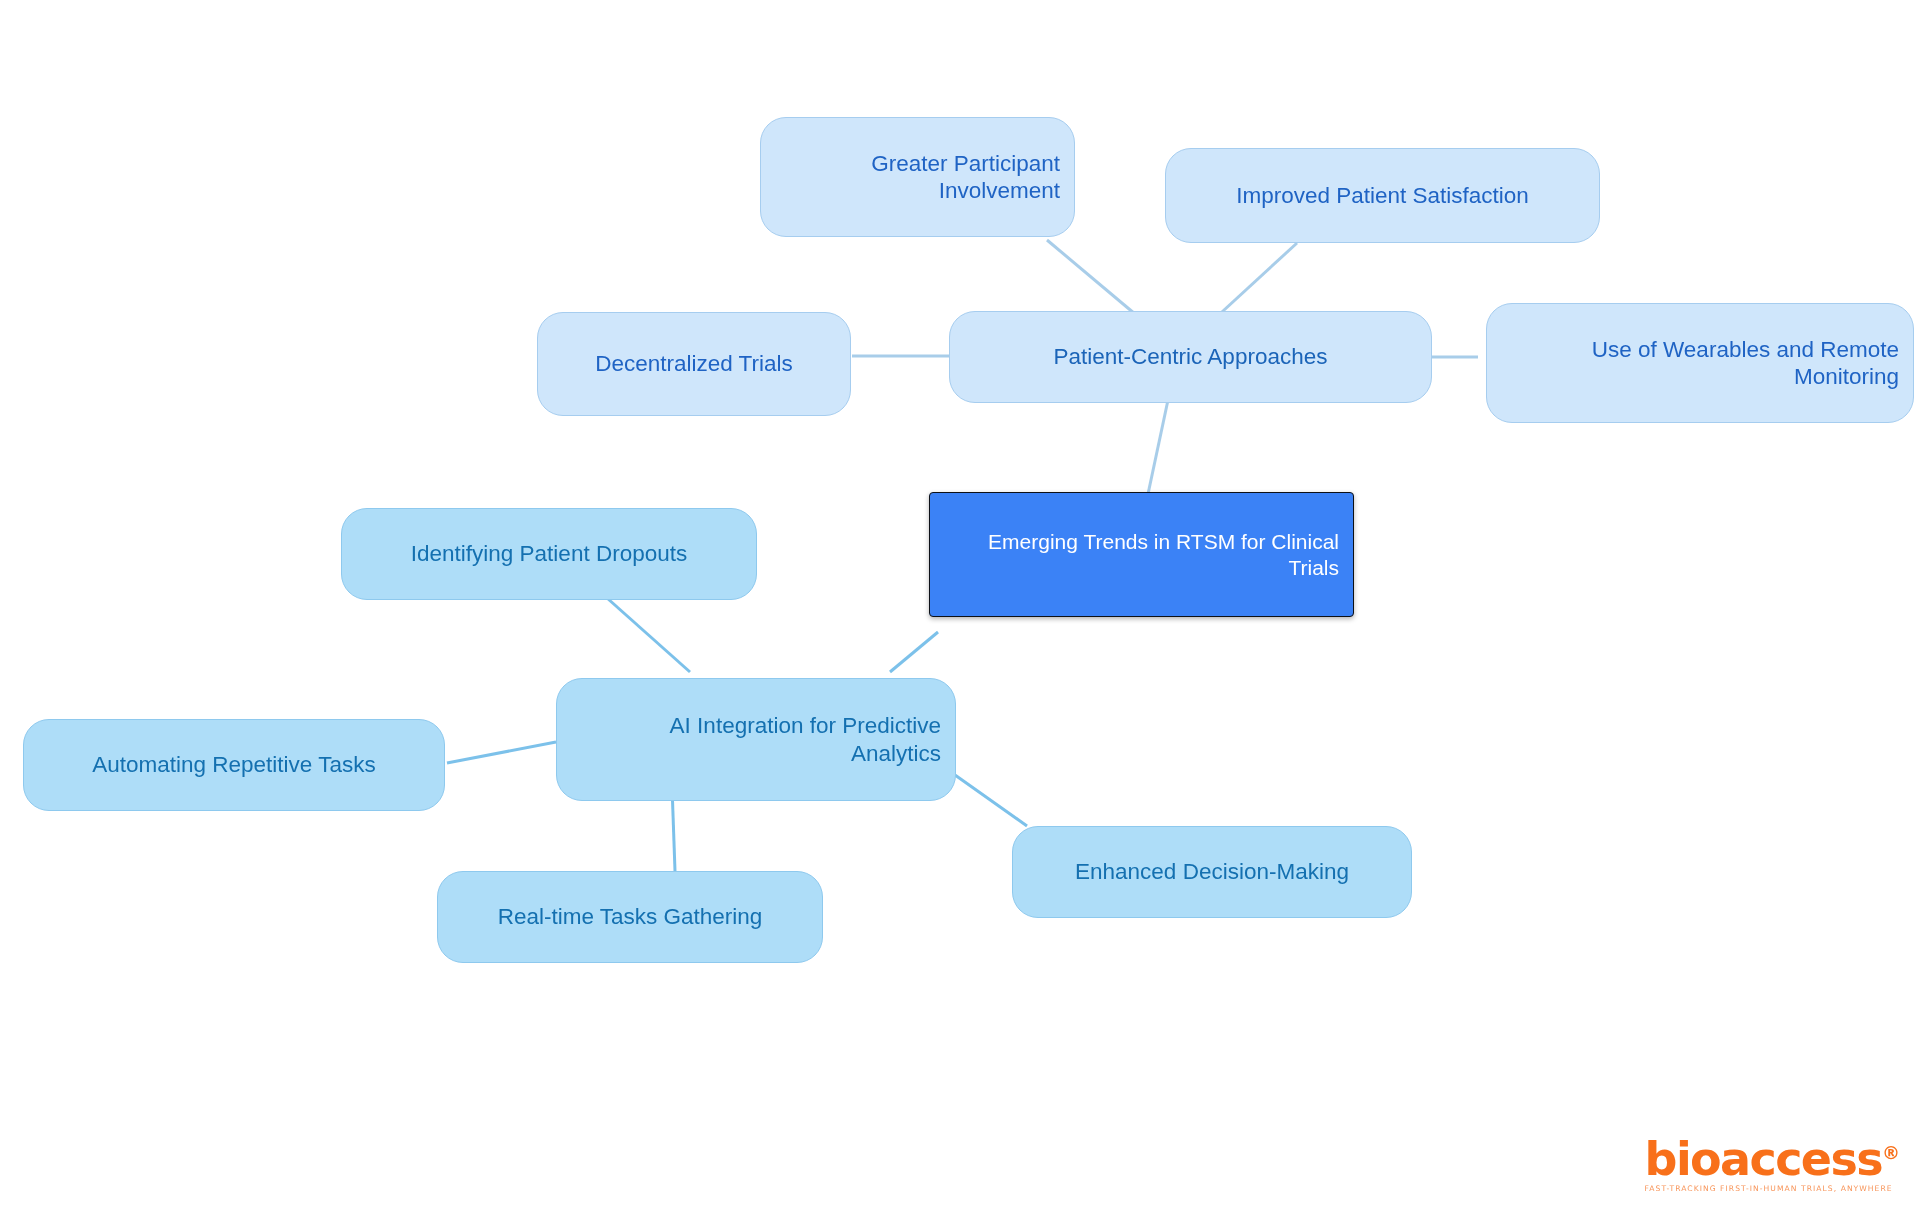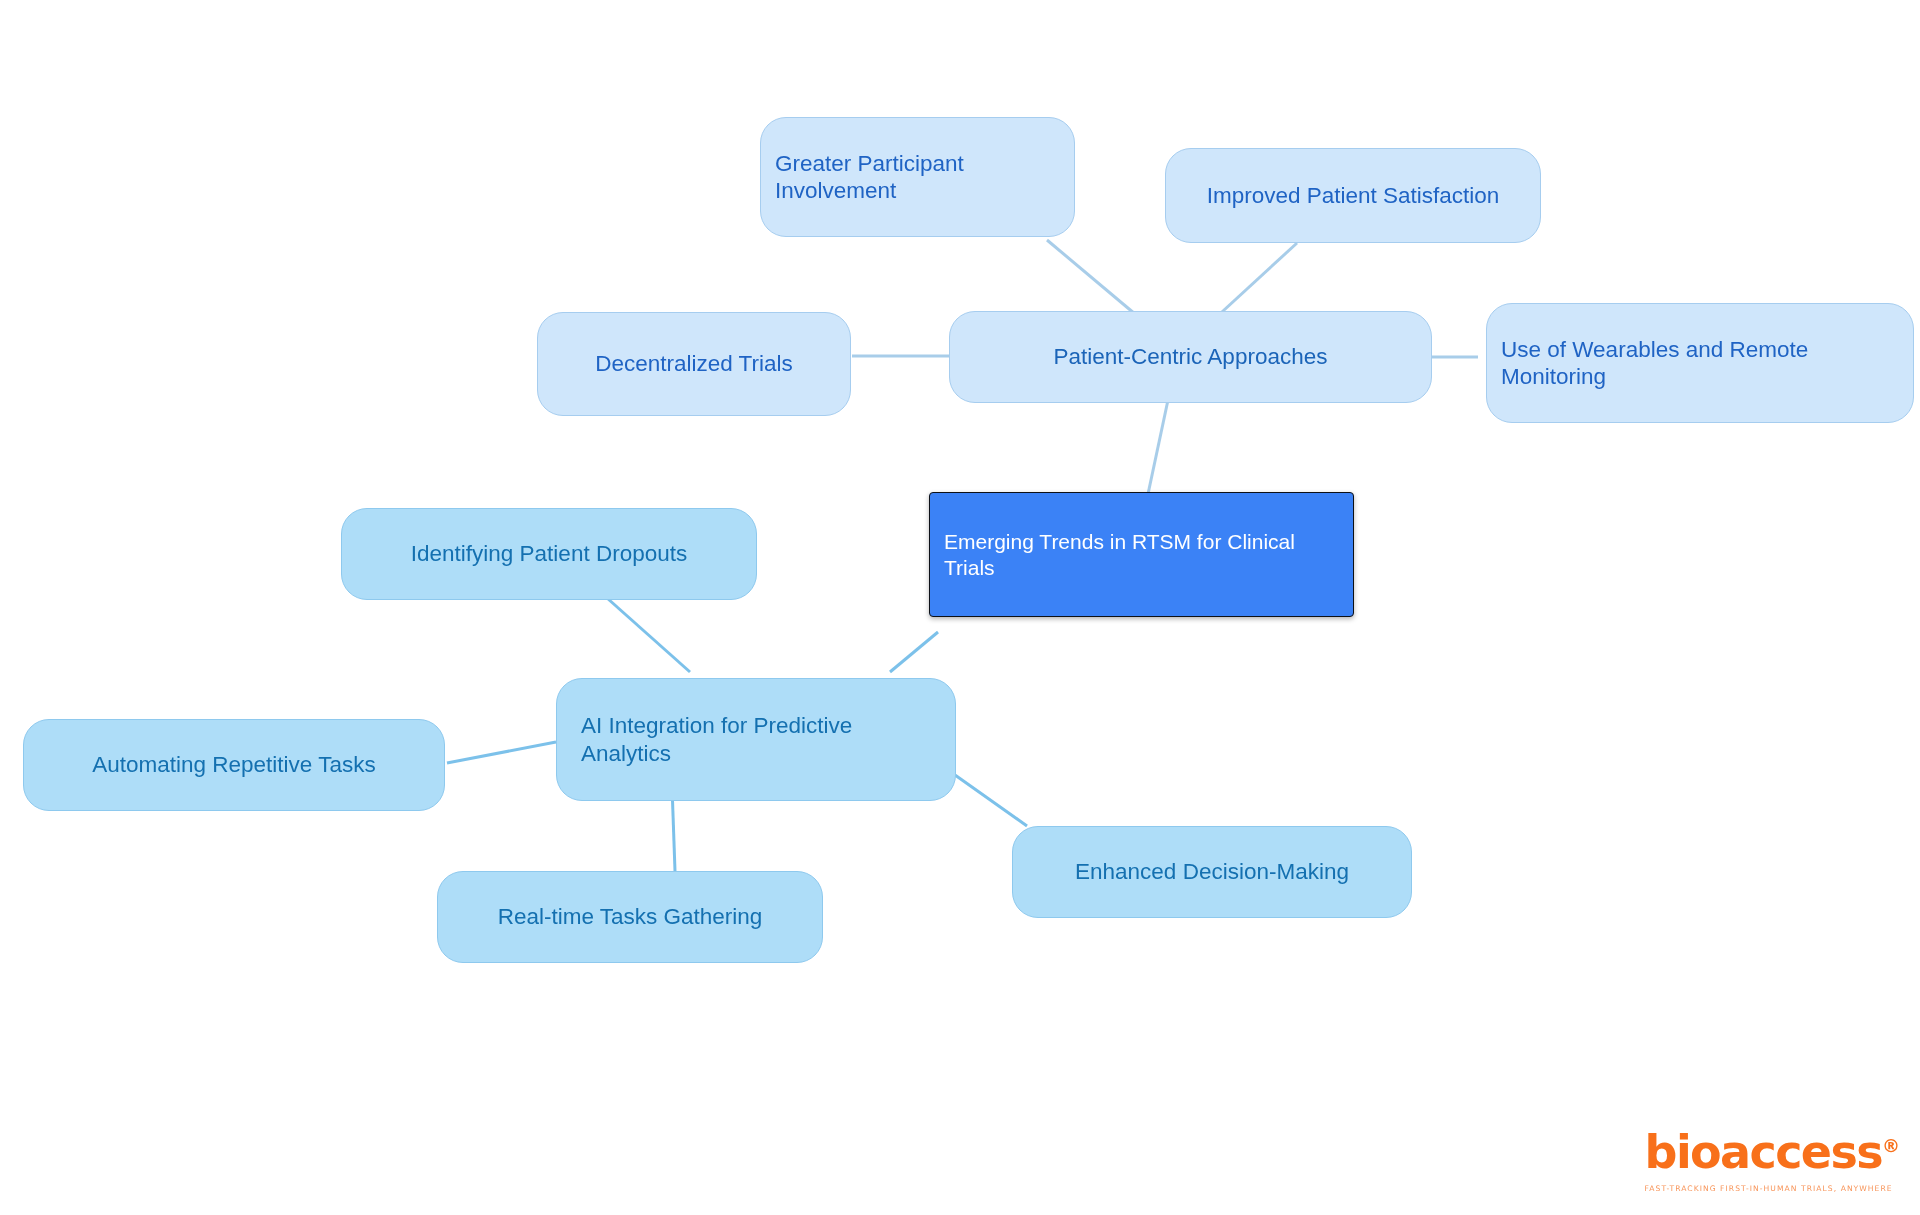--- a/index.html
+++ b/index.html
@@ -31,21 +31,21 @@
     height: 1215px;
     pointer-events: none;
   }
 
   .node {
     position: absolute;
     box-sizing: border-box;
     display: flex;
     align-items: center;
     justify-content: center;
-    text-align: left;
+    text-align: right;
     border-radius: 26px;
     border: 1.4px solid #9ecbf0;
     line-height: 1.22;
     padding: 6px 14px;
     white-space: pre-line;
   }
 
   .node.root {
     background: #3b82f6;
     border: 1px solid #0d1117;
@@ -104,21 +104,21 @@
   #logo .reg {
     font-size: 18px;
     vertical-align: super;
     letter-spacing: 0;
   }
   #logo .tagline {
     font-family: "DejaVu Sans", sans-serif;
     font-size: 7.6px;
     letter-spacing: 1.05px;
     color: #f8955a;
-    margin-top: 9px;
+    margin-top: 2px;
     white-space: nowrap;
   }
 </style>
 </head>
 <body>
 
 <div id="canvas">
 
   <svg class="edges" viewBox="0 0 1920 1215" preserveAspectRatio="none">
 
@@ -142,21 +142,21 @@
 
     <line x1="955" y1="775" x2="1027" y2="826" stroke="#7cc1ea" stroke-width="3"></line>
   </svg>
 
   <div class="node root" style="left:929px; top:492px; width:425px; height:125px;">Emerging Trends in RTSM for Clinical Trials</div>
 
   <div class="node branch-pc" style="left:949px; top:311px; width:483px; height:92px;">Patient-Centric Approaches</div>
 
   <div class="node leaf-pc" style="left:760px; top:117px; width:315px; height:120px;">Greater Participant Involvement</div>
 
-  <div class="node leaf-pc" style="left:1165px; top:148px; width:376px; height:95px;">Improved Patient Satisfaction</div>
+  <div class="node leaf-pc" style="left:1165px; top:148px; width:435px; height:95px;">Improved Patient Satisfaction</div>
 
   <div class="node leaf-pc" style="left:537px; top:312px; width:314px; height:104px;">Decentralized Trials</div>
 
   <div class="node leaf-pc" style="left:1478px; top:303px; width:428px; height:120px;margin-left:8px;">Use of Wearables and Remote Monitoring</div>
 
   <div class="node branch-ai" style="left:556px; top:678px; width:400px; height:123px;padding-left:24px;">AI Integration for Predictive Analytics</div>
 
   <div class="node leaf-ai" style="left:341px; top:508px; width:416px; height:92px;">Identifying Patient Dropouts</div>
 
   <div class="node leaf-ai" style="left:23px; top:719px; width:422px; height:92px;">Automating Repetitive Tasks</div>

